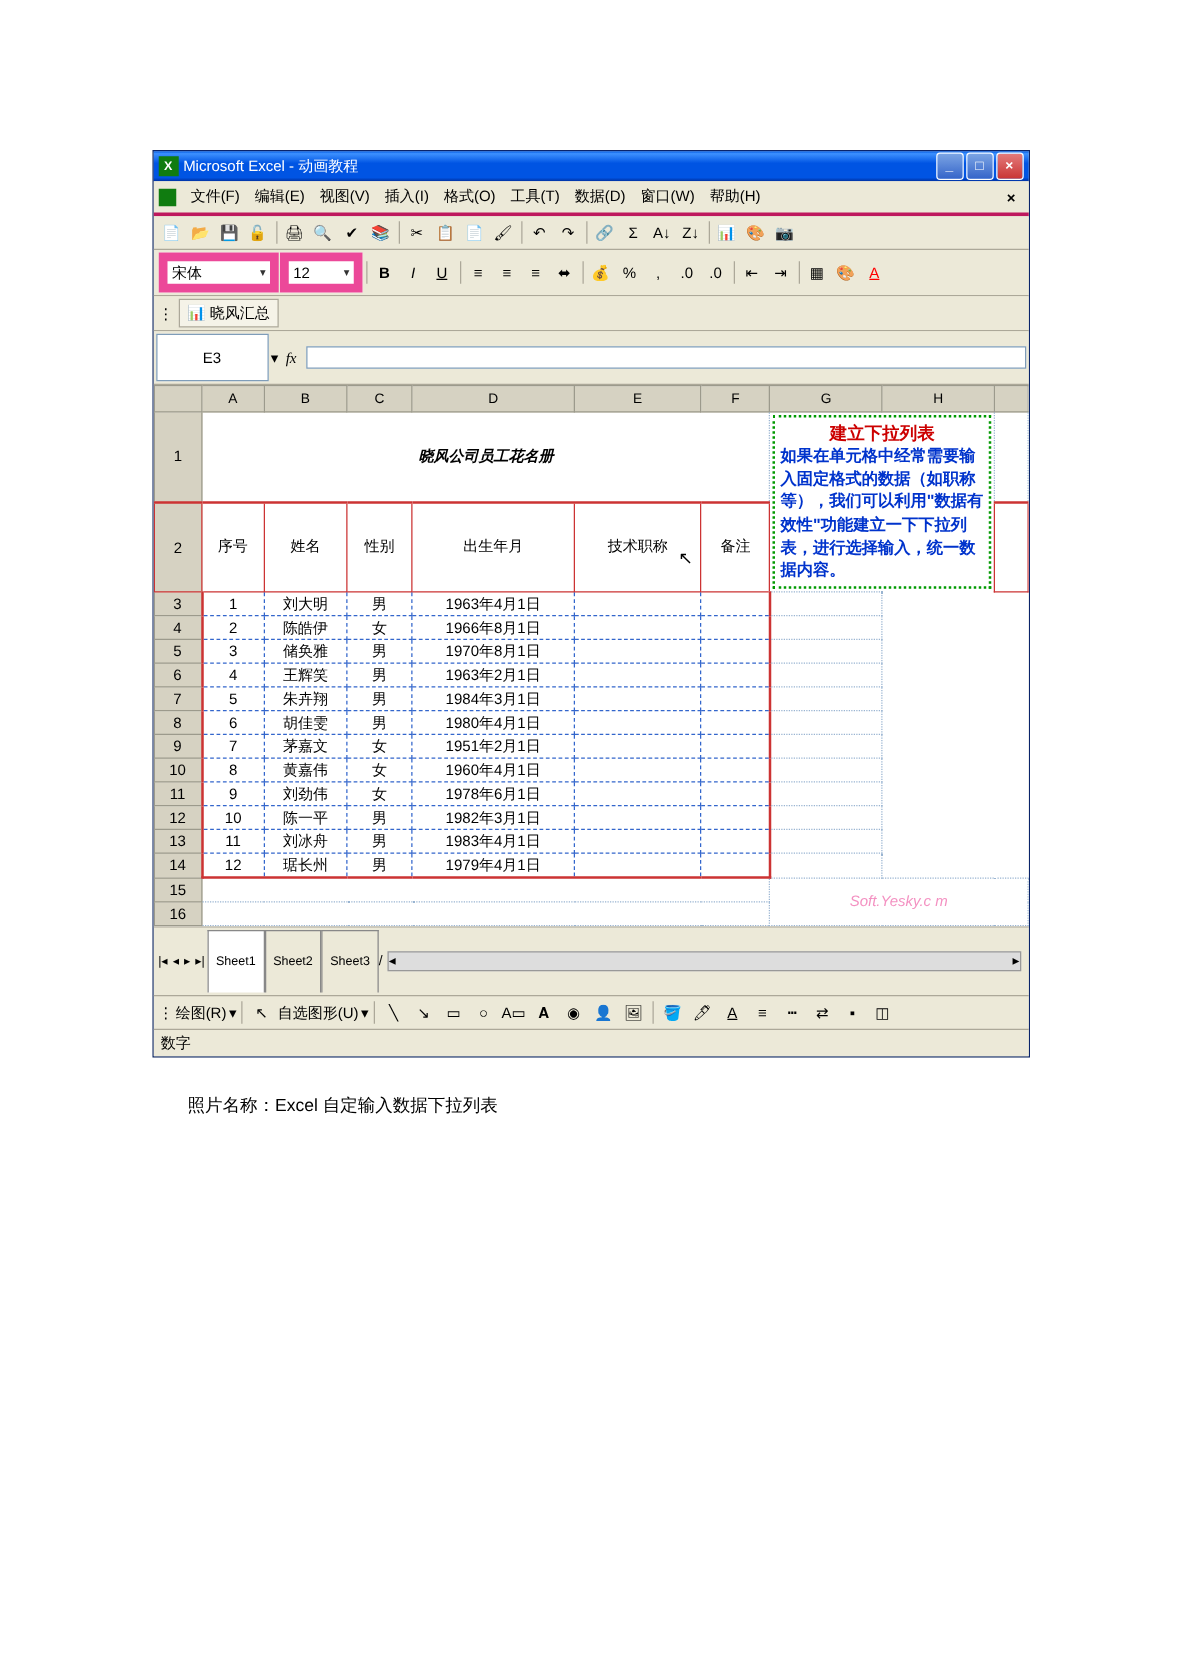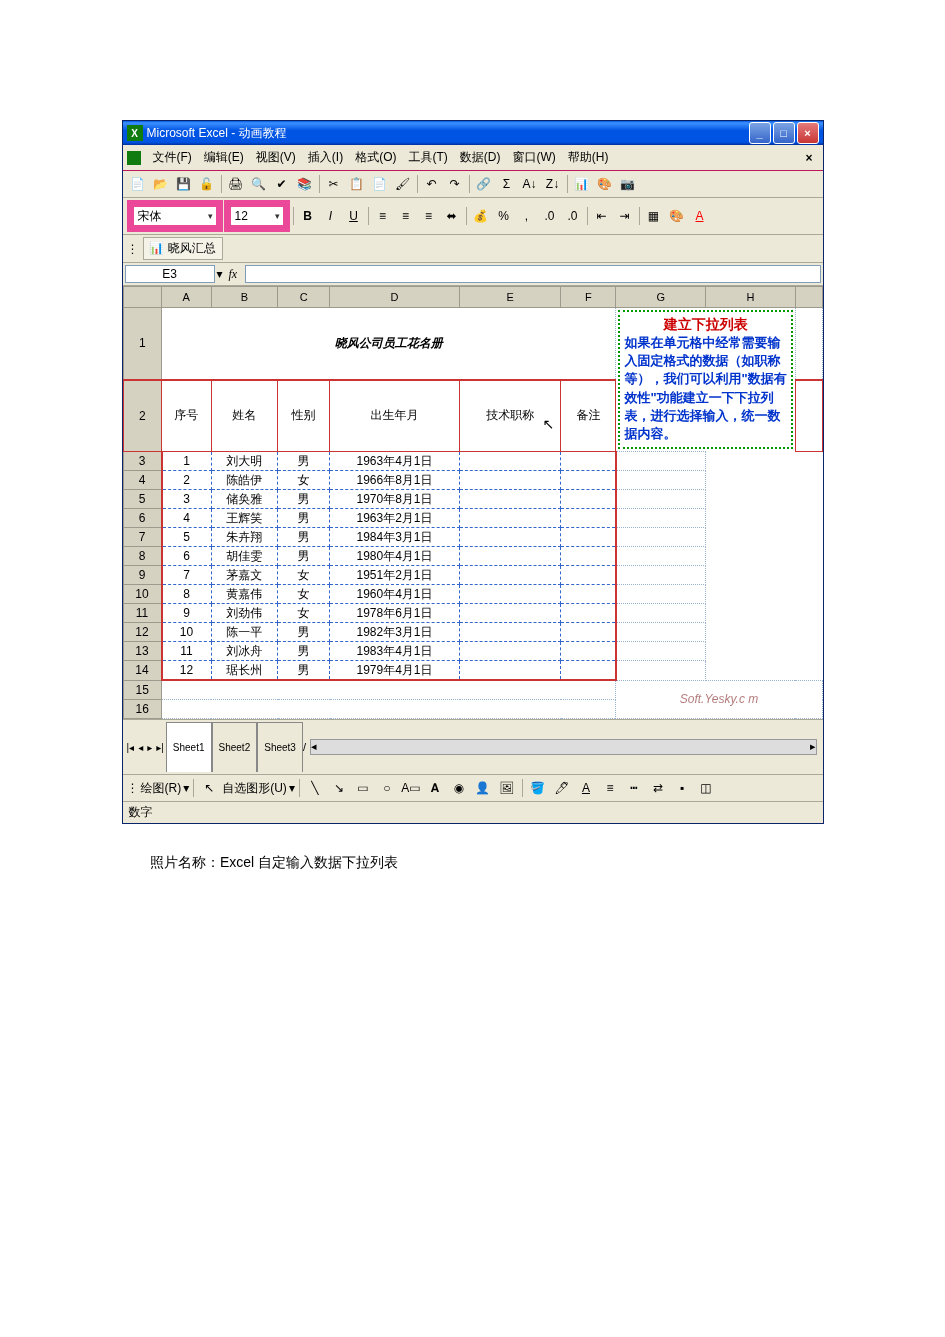--- a/index.html
+++ b/index.html
@@ -4,52 +4,52 @@
 <style>
 body{margin:0;background:#fff;font-family:"Microsoft YaHei",SimSun,Arial,sans-serif;font-size:12px}
 .page{width:945px;height:1337px;padding:20px;box-sizing:border-box}
 .app{width:700px;margin:100px auto 0;border:1px solid #0a246a;background:#ece9d8}
 .titlebar{background:linear-gradient(to bottom,#0058e1 0%,#3d91ff 8%,#0054e3 40%,#0054e3 88%,#0030a0 100%);height:24px;display:flex;align-items:center;padding:0 4px;color:#fff}
 .titlebar .icon{width:16px;height:16px;background:#107c10;margin-right:4px;display:inline-flex;align-items:center;justify-content:center;font-size:10px;font-weight:bold;color:#fff}
 .titlebar .title{flex:1;font-size:12px}
 .winbtns{display:flex;gap:2px}
 .winbtn{width:20px;height:20px;background:linear-gradient(to bottom,#7ba4e4,#3565c9);border:1px solid #fff;border-radius:3px;display:flex;align-items:center;justify-content:center;color:#fff;font-weight:bold;font-size:11px}
 .winbtn.close{background:linear-gradient(to bottom,#e47b7b,#c93535)}
-.menubar{background:#ece9d8;padding:2px 4px;border-bottom:1px solid #be185d;display:flex;align-items:center}
+.menubar{background:#ece9d8;padding:2px 4px;border-bottom:3px solid #be185d;display:flex;align-items:center}
 .excelicon{width:14px;height:14px;background:#107c10;margin-right:6px;display:inline-block}
 .menuitem{padding:2px 6px;font-size:12px;cursor:default}
 .menuq{margin-left:auto;padding:2px 6px}
 .menux{padding:0 6px;font-weight:bold}
 .toolbar{background:#ece9d8;padding:2px 4px;border-bottom:1px solid #aca899;display:flex;align-items:center;gap:1px;flex-wrap:nowrap;overflow:hidden}
 .tbtn{width:20px;height:20px;display:inline-flex;align-items:center;justify-content:center;font-size:12px;border:1px solid transparent}
 .tsep{width:1px;height:18px;background:#aca899;margin:0 2px}
 .fontbox{border:7px solid #ec4899;background:#fff;height:18px;padding:0 18px 0 4px;font-size:12px;display:inline-flex;align-items:center;min-width:60px;position:relative}
 .fontbox::after{content:"▾";position:absolute;right:3px;font-size:9px;color:#333}
 .custombar{background:#ece9d8;padding:2px 4px;border-bottom:1px solid #aca899;display:flex;align-items:center}
 .custombtn{padding:2px 6px;border:1px solid #aca899;background:#f5f3e8;font-size:12px}
 .namebox-row{display:flex;background:#ece9d8;border-bottom:1px solid #aca899;align-items:center}
-.namebox{width:80px;border:1px solid #7f9db9;background:#fff;padding:1px 4px;margin:2px;font-size:12px;text-align:center}
+.namebox{width:80px;border:1px solid #7f9db9;background:#fff;padding:11px 4px;margin:2px;font-size:12px;text-align:center}
 .fxlabel{padding:0 6px;font-style:italic;font-family:serif}
 .fxbar{flex:1;border:1px solid #7f9db9;background:#fff;height:16px;margin:2px}
 .sheet{background:#fff;overflow:auto}
 .gridtable{border-collapse:collapse;width:100%}
 .gridtable th{background:#d6d2c2;border:1px solid #9c9a8c;font-weight:normal;font-size:11px;text-align:center;height:18px}
 .gridtable td{border:1px dotted #99b4d1;height:18px;font-size:12px;text-align:center;padding:0 2px}
 .rowhdr{background:#d6d2c2;border:1px solid #9c9a8c!important;text-align:center;width:28px;font-size:11px}
 .colA{width:40px}.colB{width:55px}.colC{width:42px}.colD{width:110px}.colE{width:85px}.colF{width:45px}.colG{width:75px}.colH{width:75px}
 .title-cell{font-size:18px;font-weight:bold;font-family:KaiTi,STKaiti,serif;font-style:italic}
 .hdr-row td{border:1px solid #cc3333!important;border-top:2px solid #cc3333!important}
 .data-border{border:1px dashed #3366cc!important}
 .outer-red{border-left:2px solid #cc3333!important}
 .outer-red-r{border-right:2px solid #cc3333!important}
 .outer-red-b{border-bottom:2px solid #cc3333!important}
 .note-box{border:2px dotted #009900;padding:4px;margin:0;text-align:left}
 .note-title{color:#cc0000;font-weight:bold;font-family:KaiTi,serif;font-size:14px;text-align:center}
 .note-body{color:#0033cc;font-weight:bold;font-size:13px;line-height:1.4}
-.watermark{position:relative;color:#7f1d1d;font-size:13px;text-align:right;opacity:0.6;font-style:italic}
+.watermark{position:relative;color:#ec4899;font-size:13px;text-align:right;opacity:0.6;font-style:italic}
 .bottombar{background:#ece9d8;border-top:1px solid #aca899;display:flex;align-items:center;padding:2px;font-size:11px}
 .navarrow{padding:0 2px;font-size:10px}
 .sheettab{border:1px solid #888;border-bottom:none;padding:19px 6px;background:#fff;font-size:10px}
 .sheettab.inactive{background:#ece9d8}
 .hscroll{flex:1;height:14px;background:#ddd;margin:0 4px;border:1px solid #999;position:relative}
 .drawbar{background:#ece9d8;padding:2px 4px;border-top:1px solid #aca899;display:flex;align-items:center;gap:2px;font-size:12px}
 .statusbar{background:#ece9d8;border-top:1px solid #aca899;padding:2px 6px;display:flex;font-size:12px}
 .statusbar .sl{flex:1}
 .caption{margin:30px 0 0 130px;font-size:14px}
 .cursor{position:absolute;font-size:14px;pointer-events:none}

